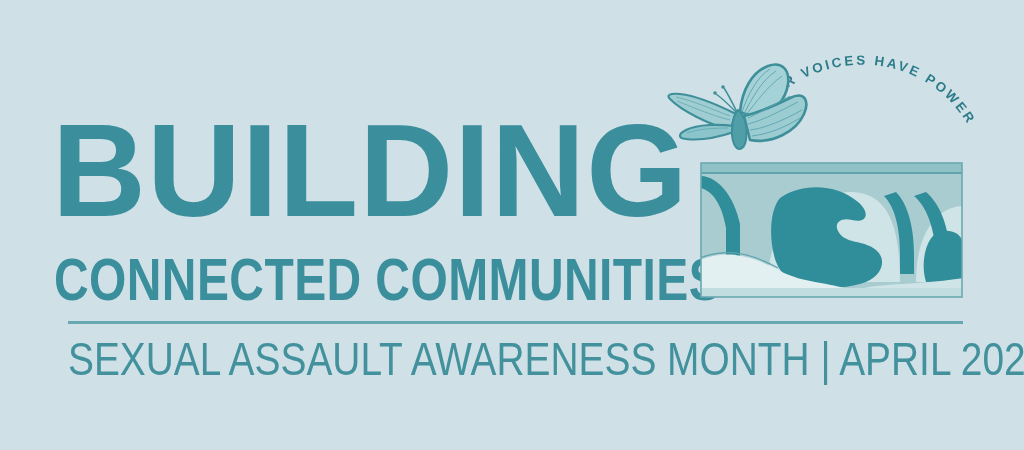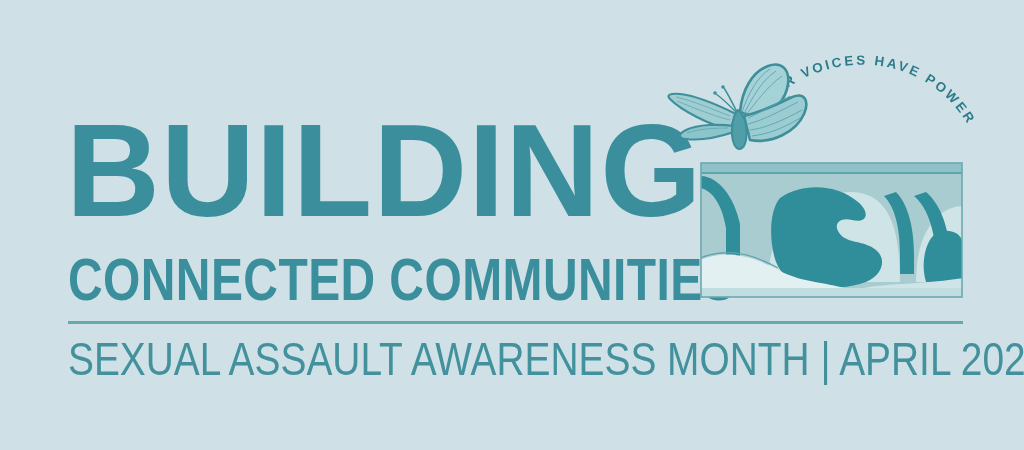--- a/index.html
+++ b/index.html
@@ -13,21 +13,21 @@
     height: 450px;
     overflow: hidden;
     background: #cfe1e7;
     font-family: "Liberation Sans", sans-serif;
     -webkit-font-smoothing: antialiased;
   }
 
   
   .headline-wrap {
     position: absolute;
-    left: 66px;
+    left: 52px;
     top: 112px;
     width: 700px;
   }
   .headline-main {
     font-family: "Liberation Sans", sans-serif;
     font-weight: bold;
     font-size: 132px;
     line-height: 118px;
     letter-spacing: 1px;
     color: #3b8f9c;

